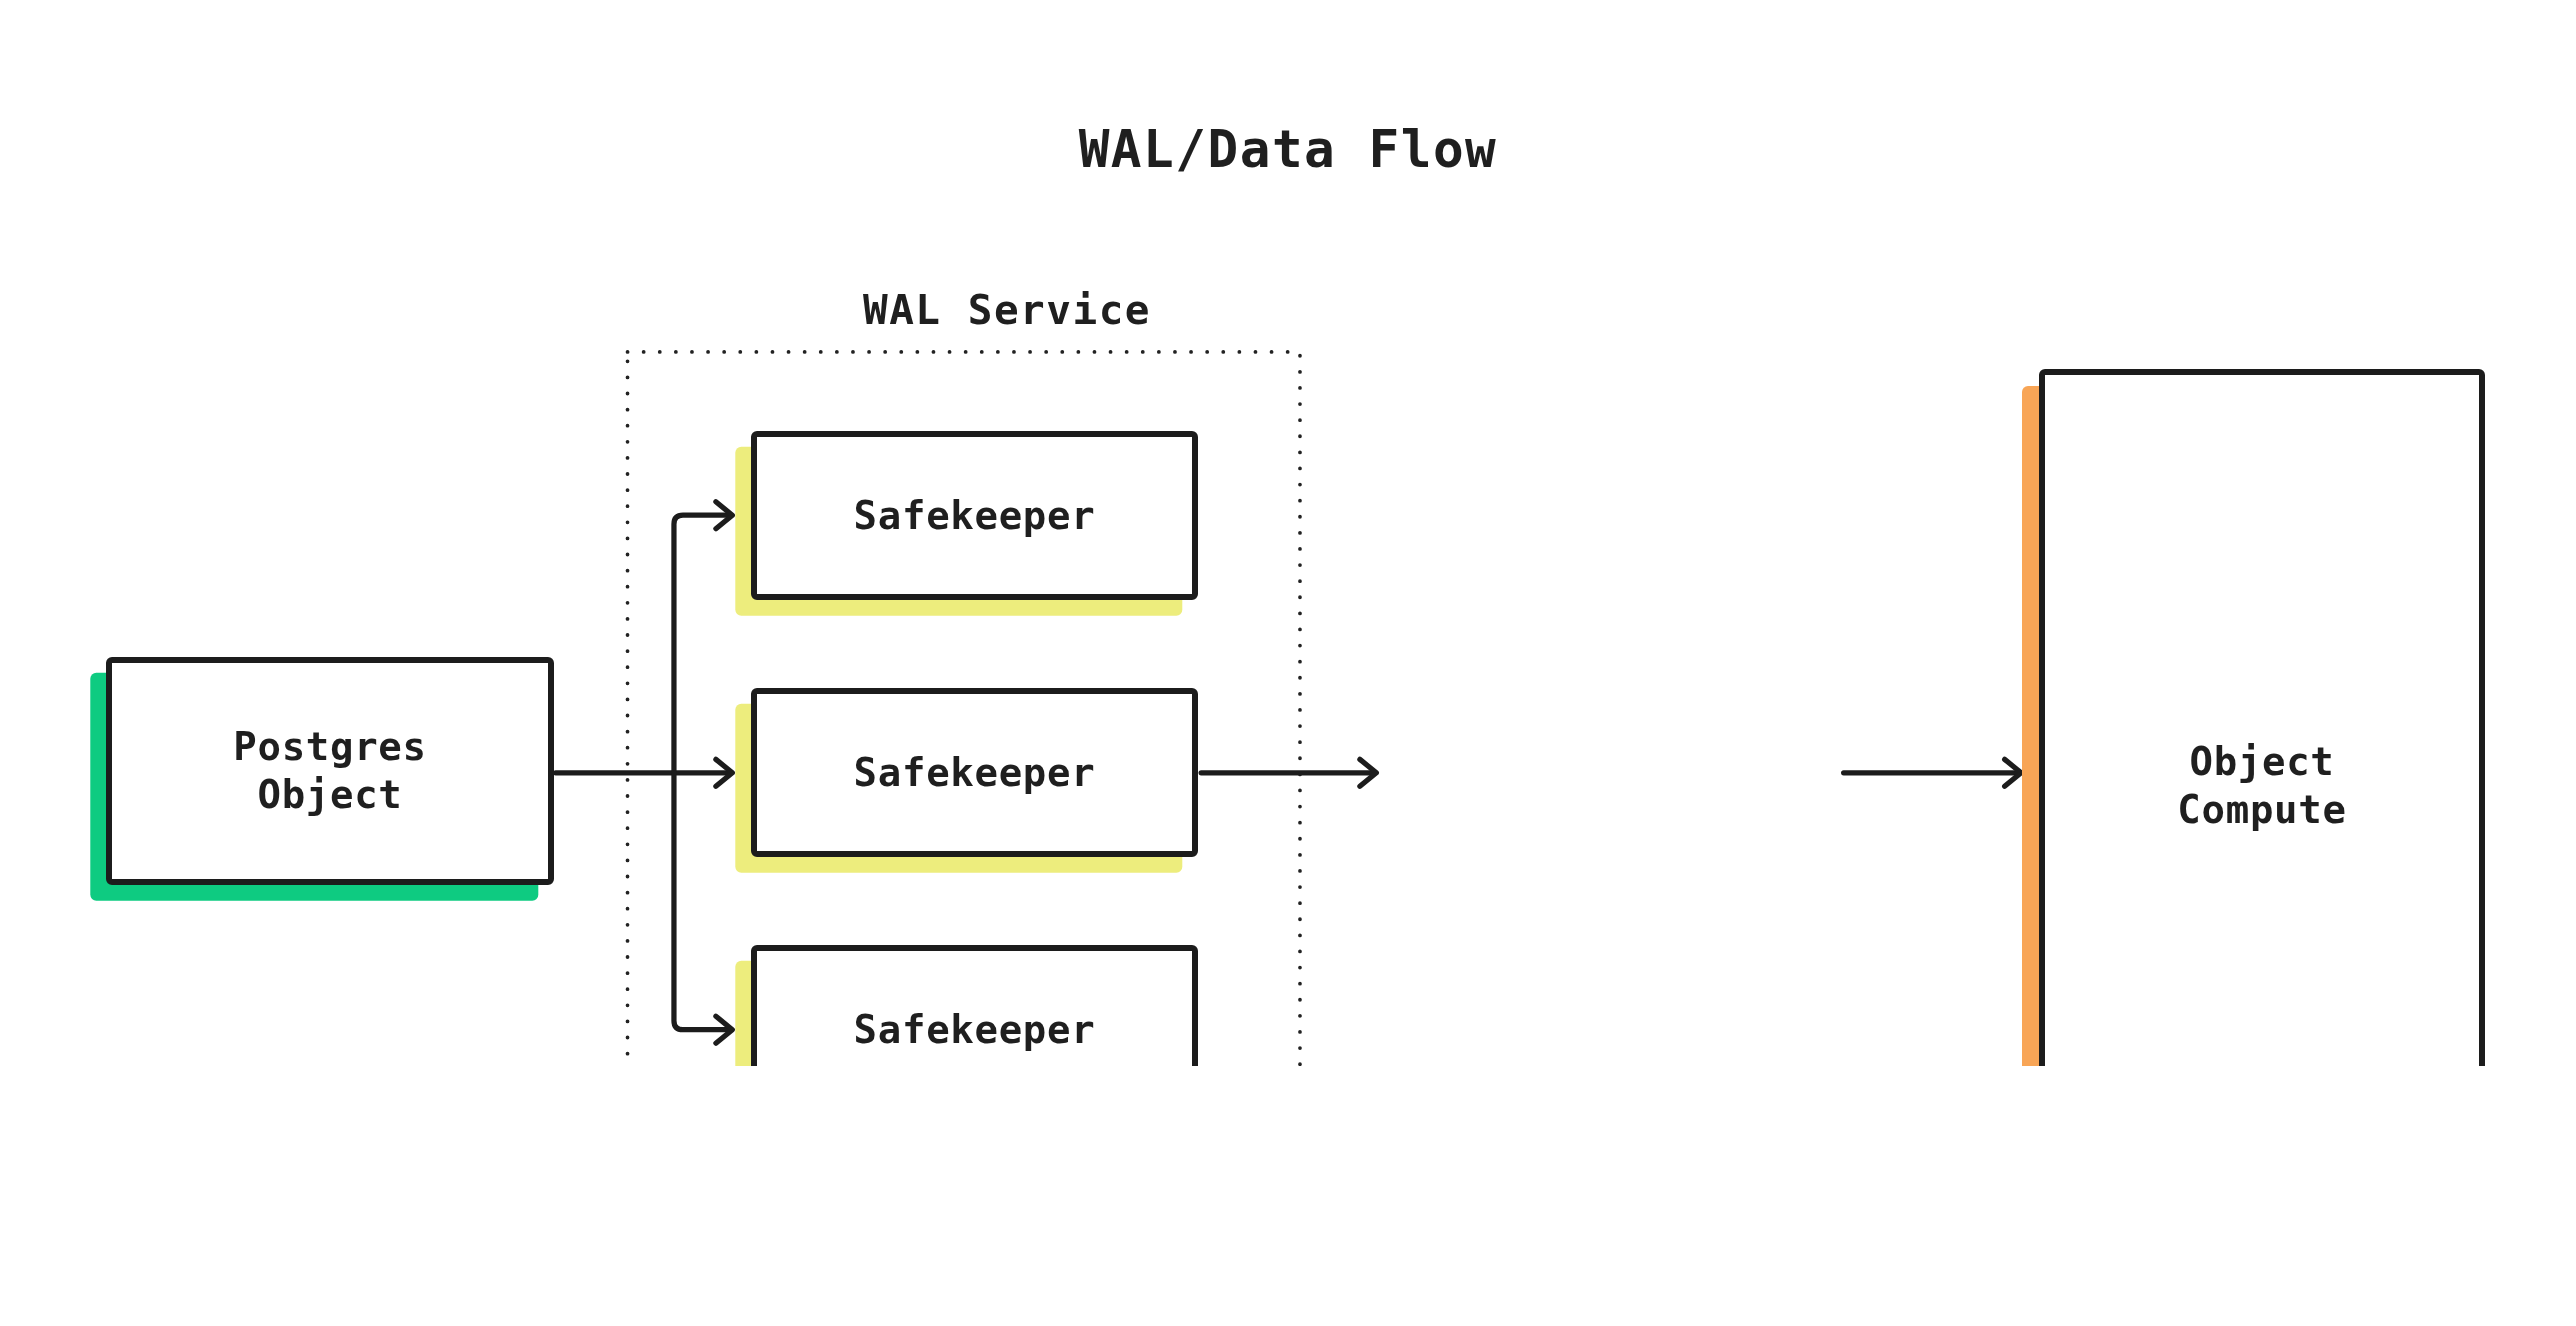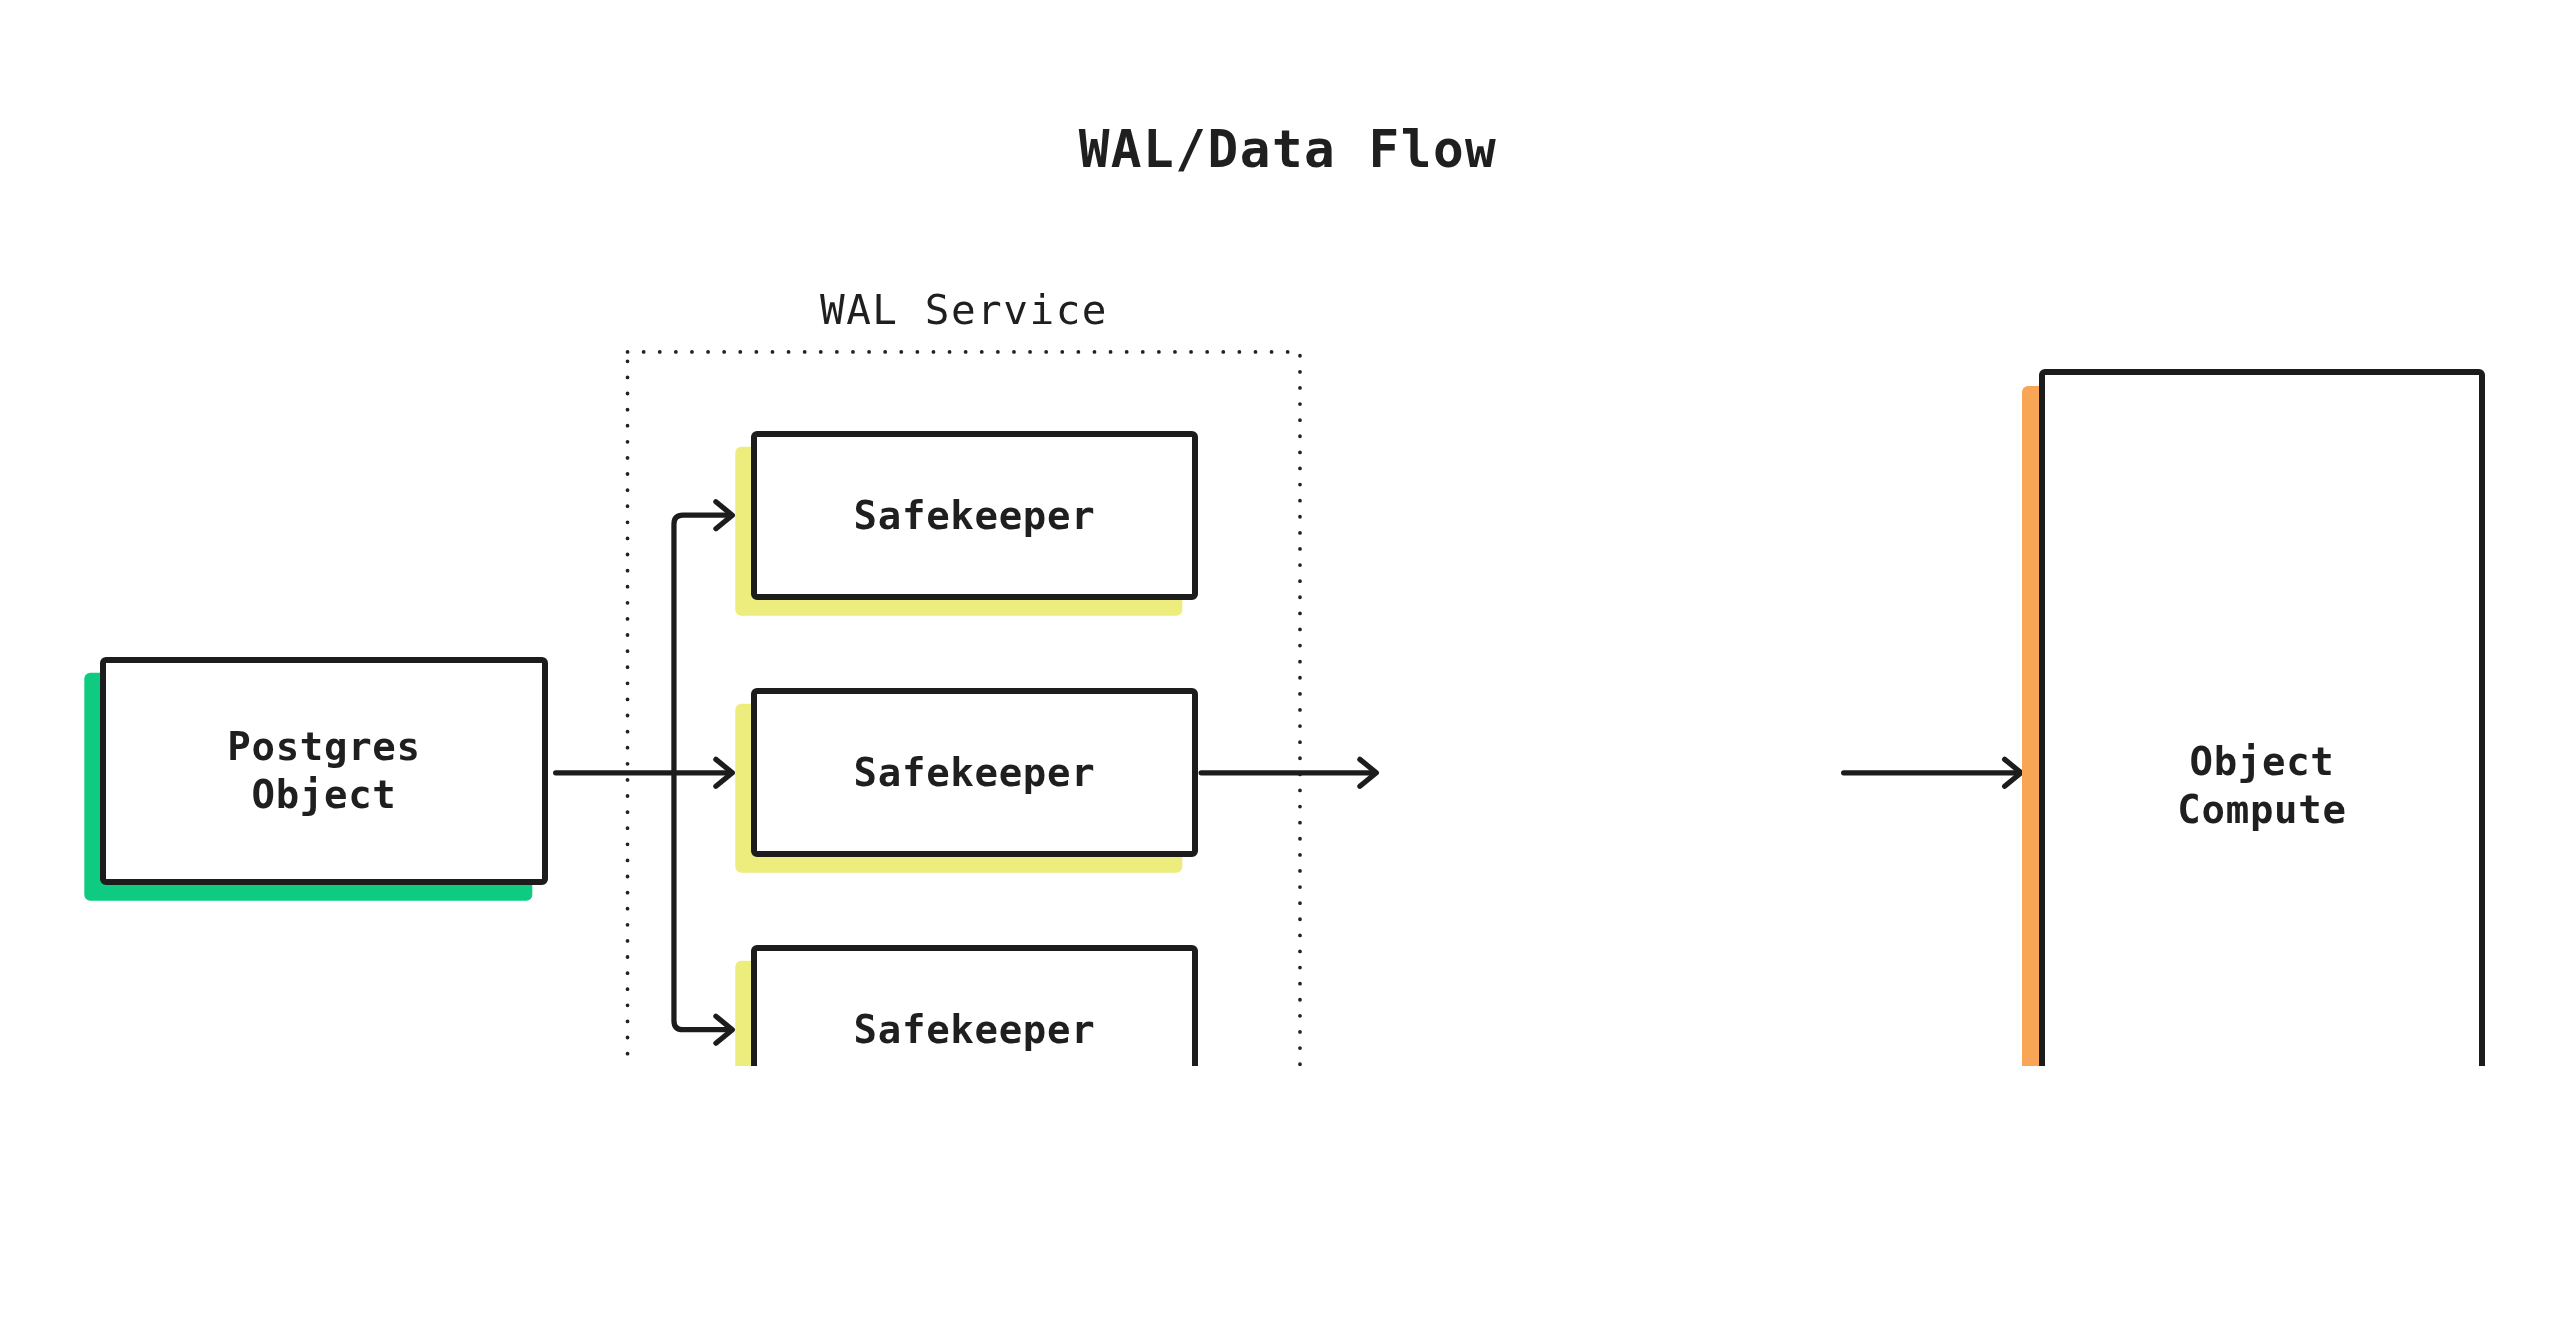--- a/index.html
+++ b/index.html
@@ -25,28 +25,28 @@
     fill:none; stroke:#222222; stroke-width:5;
     stroke-dasharray:0.1 21.4; stroke-linecap:round;
   }
   .node{
     position:absolute; z-index:2;
     background:#ffffff; border:6px solid var(--ink); border-radius:6px;
     display:flex; flex-direction:column; align-items:center; justify-content:center;
     font-weight:bold; font-size:39px; line-height:48px; text-align:left;
     color:var(--text); letter-spacing:0.7px;
   }
-  .node-postgres{left:100px; top:657px; width:448px; height:228px; box-shadow:-15.7px 15.7px 0 var(--green);}
+  .node-postgres{left:106px; top:657px; width:448px; height:228px; box-shadow:-15.7px 15.7px 0 var(--green);}
   .node-safekeeper{left:751px; width:447px; height:169px; box-shadow:-15.7px 15.7px 0 var(--yellow);}
   .sk1{top:431px;} .sk2{top:688px;} .sk3{top:945px;}
   .node-pageserver{left:1395px; top:355px; width:446px; height:833px; box-shadow:-15.7px 18px 0 var(--purple);}
   .node-objectstorage{left:2039px; top:355px; width:446px; height:834px; box-shadow:-17px 17px 0 var(--orange);margin-top:14px;}
   .group-label{
     position:absolute; left:777px; top:287px; width:374px; z-index:2;
-    text-align:center; font-size:41px; font-weight:normal; line-height:46px;
+    text-align:right; font-size:41px; font-weight:bold; line-height:46px;
     letter-spacing:1.5px; color:var(--text);
   }
 </style>
 </head>
 <body>
 
 <div class="canvas">
 
   <div class="page-title">WAL/Data Flow</div>
 

